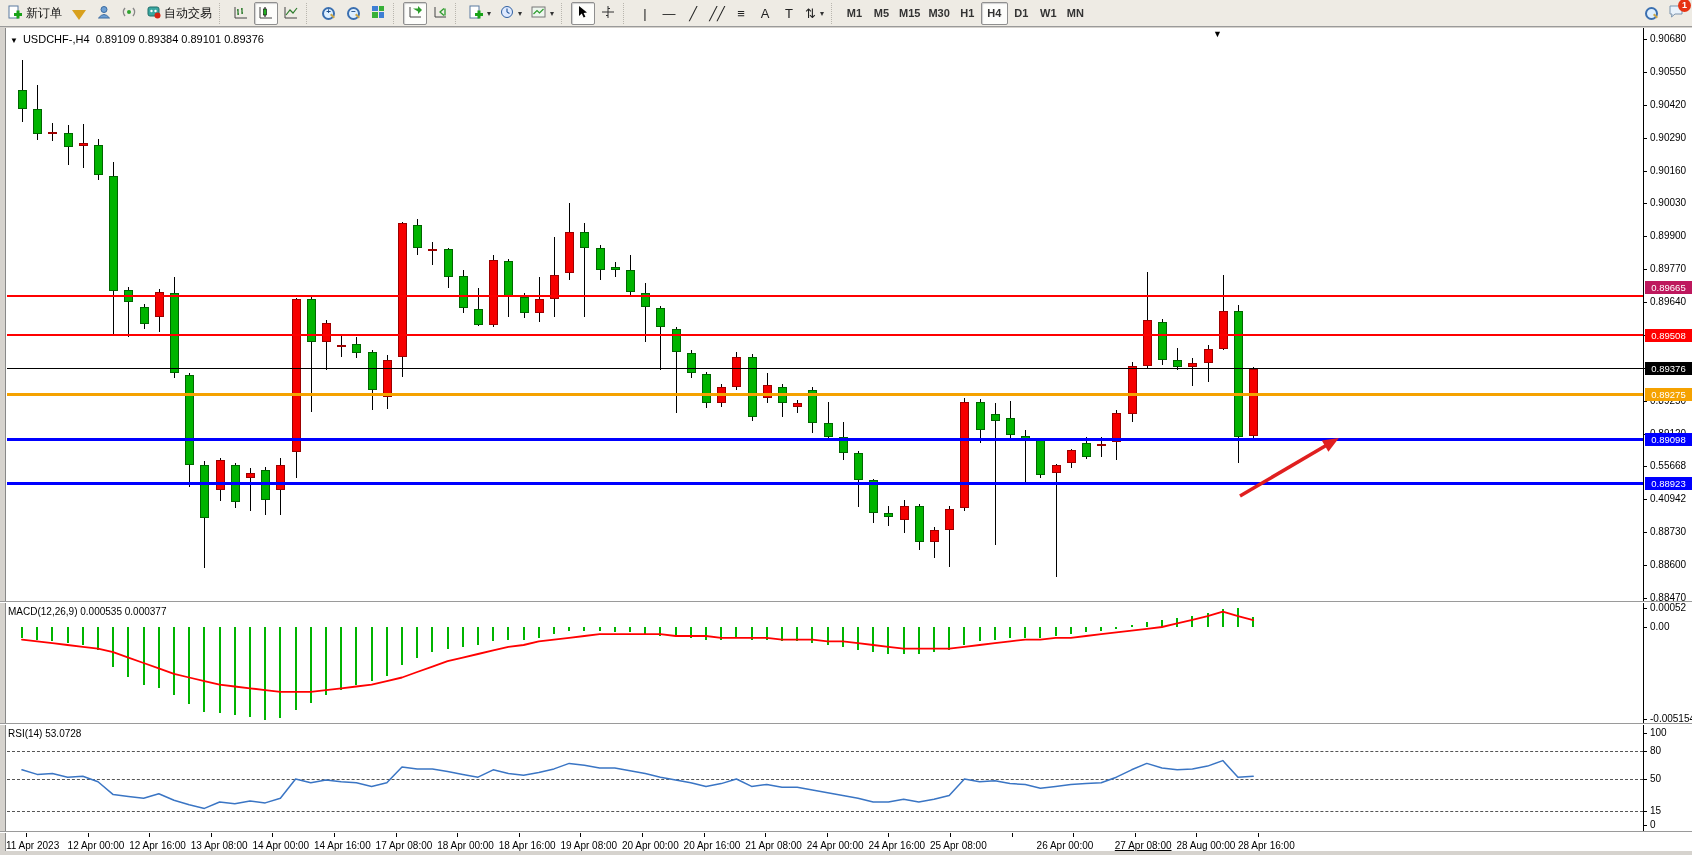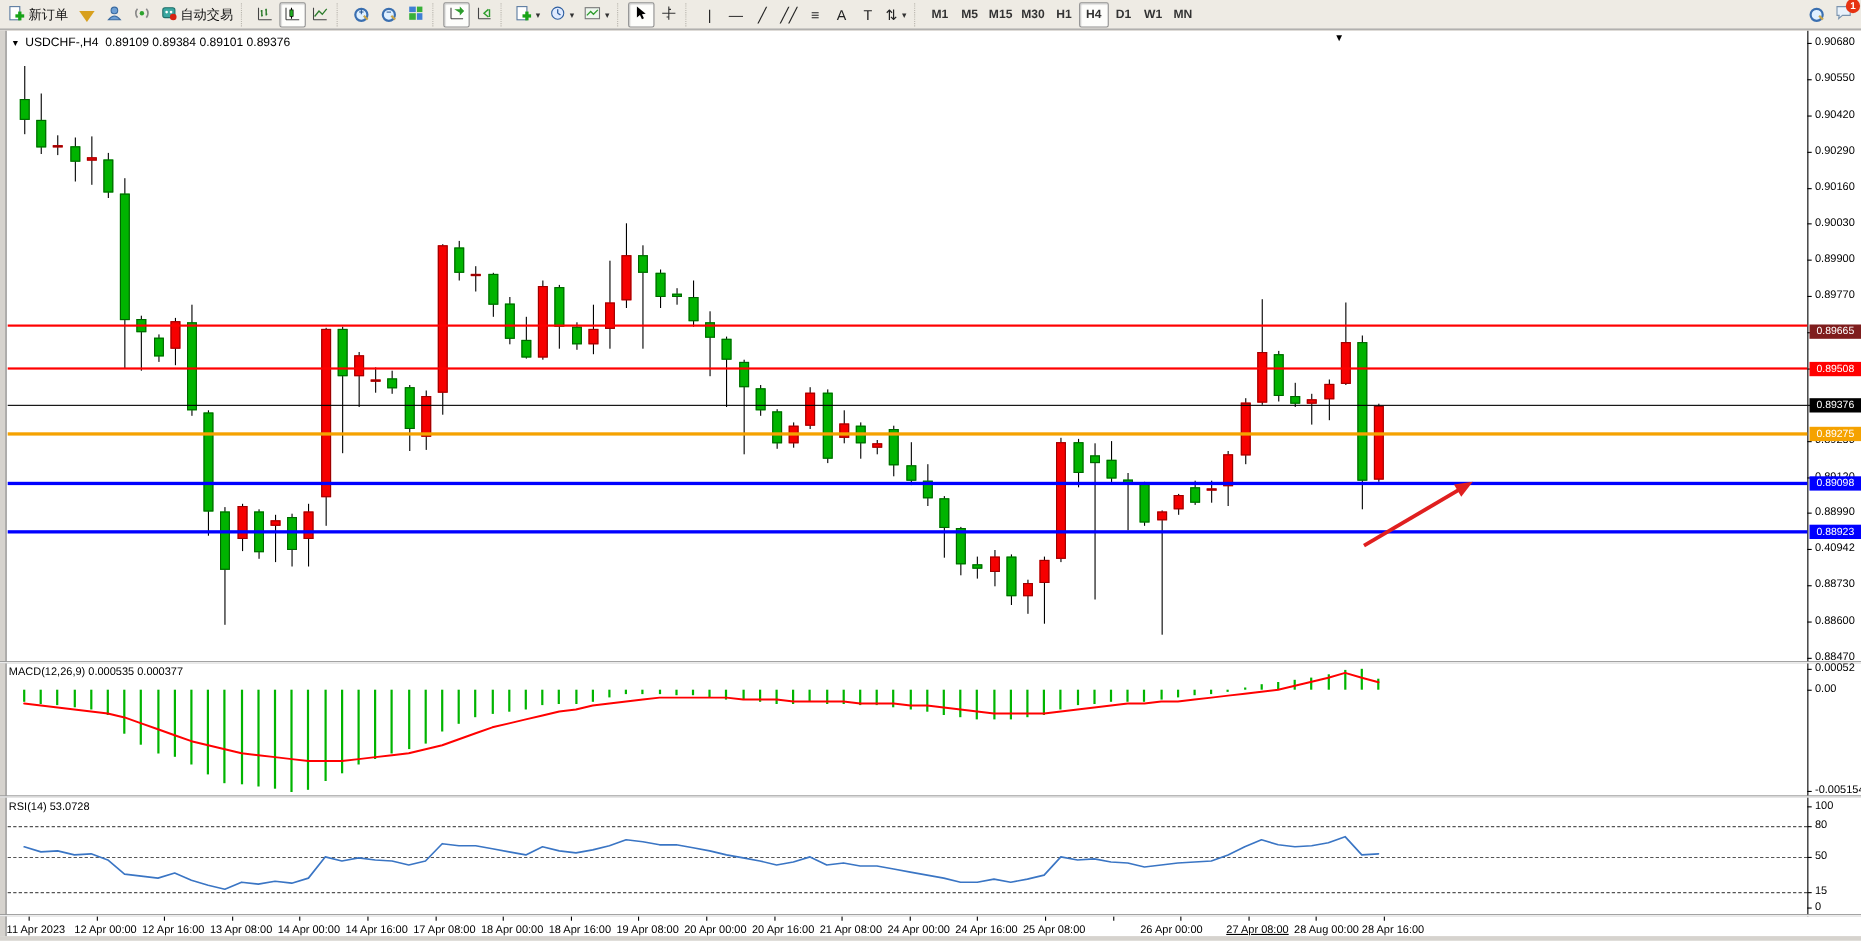--- a/index.html
+++ b/index.html
@@ -315,21 +315,21 @@
       <div class="axlbl" style="left: 1650px; top: 268.059px;">0.89640</div>
       <div class="tick" style="left: 1643px; top: 306.941px;"></div>
       <div class="axlbl" style="left: 1650px; top: 300.941px;">0.89510</div>
       <div class="tick" style="left: 1643px; top: 339.824px;"></div>
       <div class="axlbl" style="left: 1650px; top: 333.824px;">0.89380</div>
       <div class="tick" style="left: 1643px; top: 372.706px;"></div>
       <div class="axlbl" style="left: 1650px; top: 366.706px;">0.89250</div>
       <div class="tick" style="left: 1643px; top: 405.588px;"></div>
       <div class="axlbl" style="left: 1650px; top: 399.588px;">0.89120</div>
       <div class="tick" style="left: 1643px; top: 438.471px;"></div>
-      <div class="axlbl" style="left: 1650px; top: 432.471px;">0.88990</div>
+      <div class="axlbl" style="left: 1650px; top: 432.471px;">0.55668</div>
       <div class="tick" style="left: 1643px; top: 471.353px;"></div>
       <div class="axlbl" style="left: 1650px; top: 465.353px;">0.40942</div>
       <div class="tick" style="left: 1643px; top: 504.235px;"></div>
       <div class="axlbl" style="left: 1650px; top: 498.235px;">0.88730</div>
       <div class="tick" style="left: 1643px; top: 537.118px;"></div>
       <div class="axlbl" style="left: 1650px; top: 531.118px;">0.88600</div>
       <div class="tick" style="left: 1643px; top: 570px;"></div>
       <div class="axlbl" style="left: 1650px; top: 564px;">0.88470</div>
       <div class="wick" style="left: 22px; top: 32.2471px; height: 62.2235px;"></div>
       <div class="body bear" style="left: 18px; width: 9px; top: 62.3471px; height: 18.2118px;"></div>
@@ -489,21 +489,21 @@
       <div class="body bull" style="left: 1188.4px; width: 9px; top: 334.765px; height: 4.04706px;"></div>
       <div class="wick" style="left: 1207.6px; top: 317.059px; height: 36.6765px;"></div>
       <div class="body bull" style="left: 1203.6px; width: 9px; top: 320.6px; height: 14.1647px;"></div>
       <div class="wick" style="left: 1222.8px; top: 247.247px; height: 74.8706px;"></div>
       <div class="body bull" style="left: 1218.8px; width: 9px; top: 283.165px; height: 37.4353px;"></div>
       <div class="wick" style="left: 1238px; top: 276.588px; height: 158.847px;"></div>
       <div class="body bear" style="left: 1234px; width: 9px; top: 283.165px; height: 126.218px;"></div>
       <div class="wick" style="left: 1253.2px; top: 338.812px; height: 71.5824px;"></div>
       <div class="body bull" style="left: 1249.2px; width: 9px; top: 340.835px; height: 67.5353px;"></div>
       <div class="hline" style="left: 7px; width: 1636px; top: 266.735px; height: 2px; background: rgb(255, 0, 0);"></div>
-      <div class="tag" style="left: 1645px; top: 267px; background: #7f1d1d;">0.89665</div>
+      <div class="tag" style="left: 1645px; top: 253px; background: #be185d;">0.89665</div>
       <div class="hline" style="left: 7px; width: 1636px; top: 306.447px; height: 2px; background: rgb(255, 0, 0);"></div>
       <div class="tag" style="left: 1645px; top: 300.947px; background: rgb(255, 0, 0);">0.89508</div>
       <div class="hline" style="left: 7px; width: 1636px; top: 340.335px; height: 1px; background: rgb(0, 0, 0);"></div>
       <div class="tag" style="left: 1645px; top: 334.335px; background: rgb(0, 0, 0);">0.89376</div>
       <div class="hline" style="left: 7px; width: 1636px; top: 364.882px; height: 3px; background: rgb(245, 162, 0);"></div>
       <div class="tag" style="left: 1645px; top: 359.882px; background: rgb(245, 162, 0);">0.89275</div>
       <div class="hline" style="left: 7px; width: 1636px; top: 409.653px; height: 3px; background: rgb(0, 0, 255);"></div>
       <div class="tag" style="left: 1645px; top: 404.653px; background: rgb(0, 0, 255);">0.89098</div>
       <div class="hline" style="left: 7px; width: 1636px; top: 453.918px; height: 3px; background: rgb(0, 0, 255);"></div>
       <div class="tag" style="left: 1645px; top: 448.918px; background: rgb(0, 0, 255);">0.88923</div>

